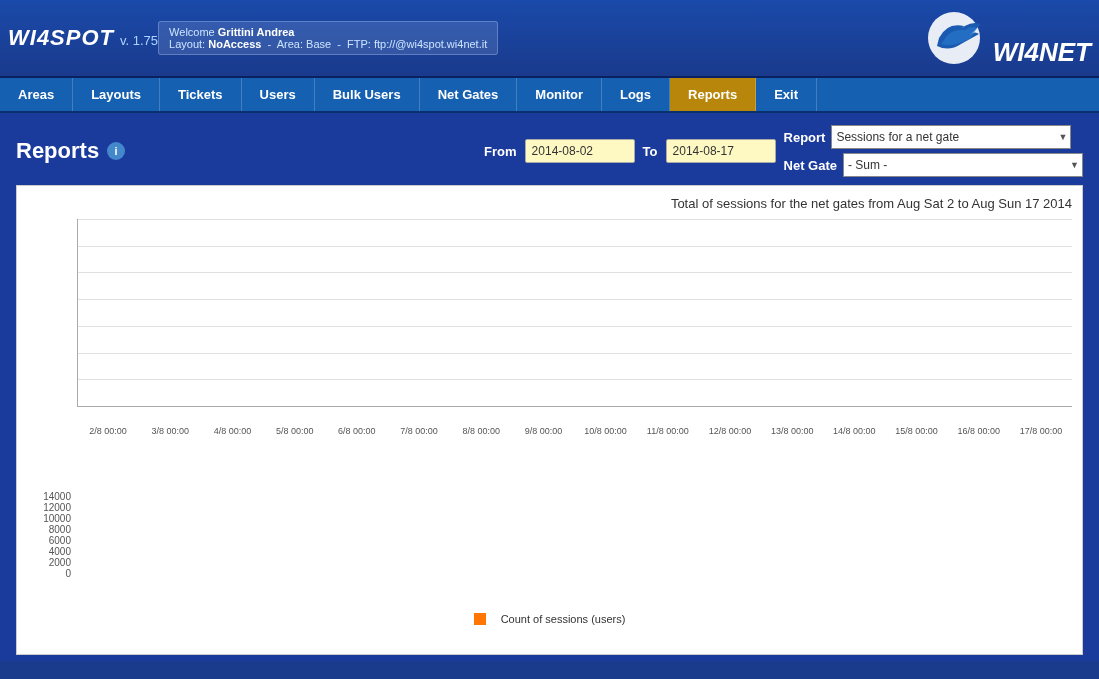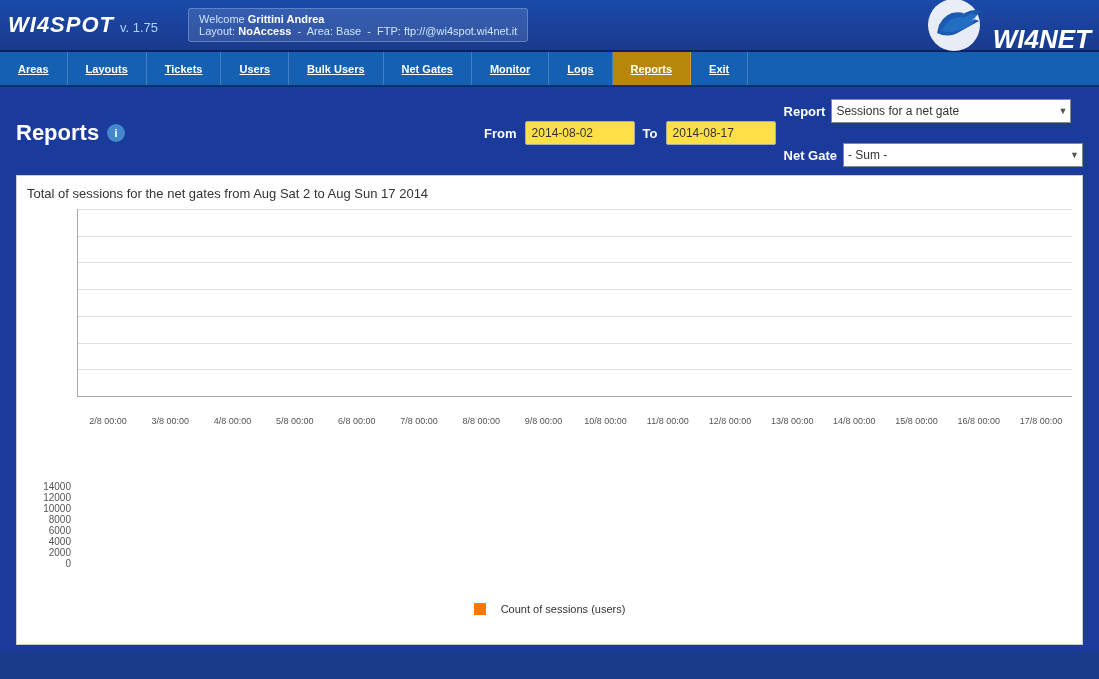--- a/index.html
+++ b/index.html
@@ -4,21 +4,21 @@
   <style>
     * { box-sizing: border-box; margin: 0; padding: 0; }
     body { background: #1a3a8c; font-family: Arial, sans-serif; width: 1099px; height: 679px; overflow: hidden; }
 
     
     #header {
       background: linear-gradient(to bottom, #1a4aaa, #1a3a8c);
       display: flex;
       align-items: center;
       padding: 4px 8px;
-      height: 52px;
+      height: 78px;
       border-bottom: 2px solid #0a2060;
     }
     #logo-area {
       display: flex;
       align-items: baseline;
       gap: 6px;
     }
     #logo-text {
       color: white;
       font-size: 22px;
@@ -28,21 +28,20 @@
     }
     #version {
       color: #aad4ff;
       font-size: 13px;
     }
     #welcome-box {
       background: rgba(200,220,255,0.15);
       border: 1px solid rgba(200,220,255,0.3);
       border-radius: 3px;
       padding: 4px 10px;
-      margin-left: 30px;
       color: #cce4ff;
       font-size: 11px;
     }
     #welcome-box strong { color: white; }
     #wi4net-text {
       color: white;
       font-size: 28px;
       font-weight: bold;
       font-style: italic;
       margin-top: 28px;
@@ -51,29 +50,28 @@
     
     #nav {
       background: #1560b0;
       display: flex;
       align-items: stretch;
       height: 35px;
       border-bottom: 2px solid #0a3070;
     }
     .nav-item {
       color: white;
-      font-size: 11px;
+      font-size: 13px;
       font-weight: bold;
       padding: 0 18px;
       display: flex;
       align-items: center;
       cursor: pointer;
       border-right: 1px solid rgba(255,255,255,0.2);
       white-space: nowrap;
-      text-decoration: underline;
     }
     .nav-item.active { background: #b8860b; color: white; }
 
     
     #content {
       background: #1a3a9c;
       padding: 6px 10px;
       flex: 1;
     }
 
@@ -97,33 +95,33 @@
       color: white;
       font-size: 11px;
       font-weight: bold;
       display: flex;
       align-items: center;
       justify-content: center;
       cursor: pointer;
     }
     .form-label { color: white; font-size: 13px; font-weight: bold; }
     .form-input {
-      background: #fde047;
+      background: #fef9c3;
       border: 1px solid #aaa;
       border-radius: 2px;
       padding: 3px 6px;
       font-size: 12px;
       color: #333;
       height: 24px;
       width: 110px;
     }
     #report-dropdown-area {
       display: flex;
       flex-direction: column;
-      gap: 20px;
+      gap: 4px;
     }
     .dropdown-row {
       display: flex;
       align-items: center;
       gap: 6px;
     }
     .dropdown-select-wide {
       background: white;
       border: 1px solid #888;
       padding: 2px 4px;
@@ -154,21 +152,21 @@
 
     
     #chart-container {
       background: white;
       border: 1px solid #ccc;
       margin: 0 6px;
       padding: 10px;
       height: 470px;
     }
     #chart-title {
-      text-align: left;
+      text-align: right;
       font-size: 13px;
       color: #333;
       margin-bottom: 8px;
     }
     #chart-area {
       display: flex;
       width: 100%;
       height: 390px;
       position: relative;
     }

